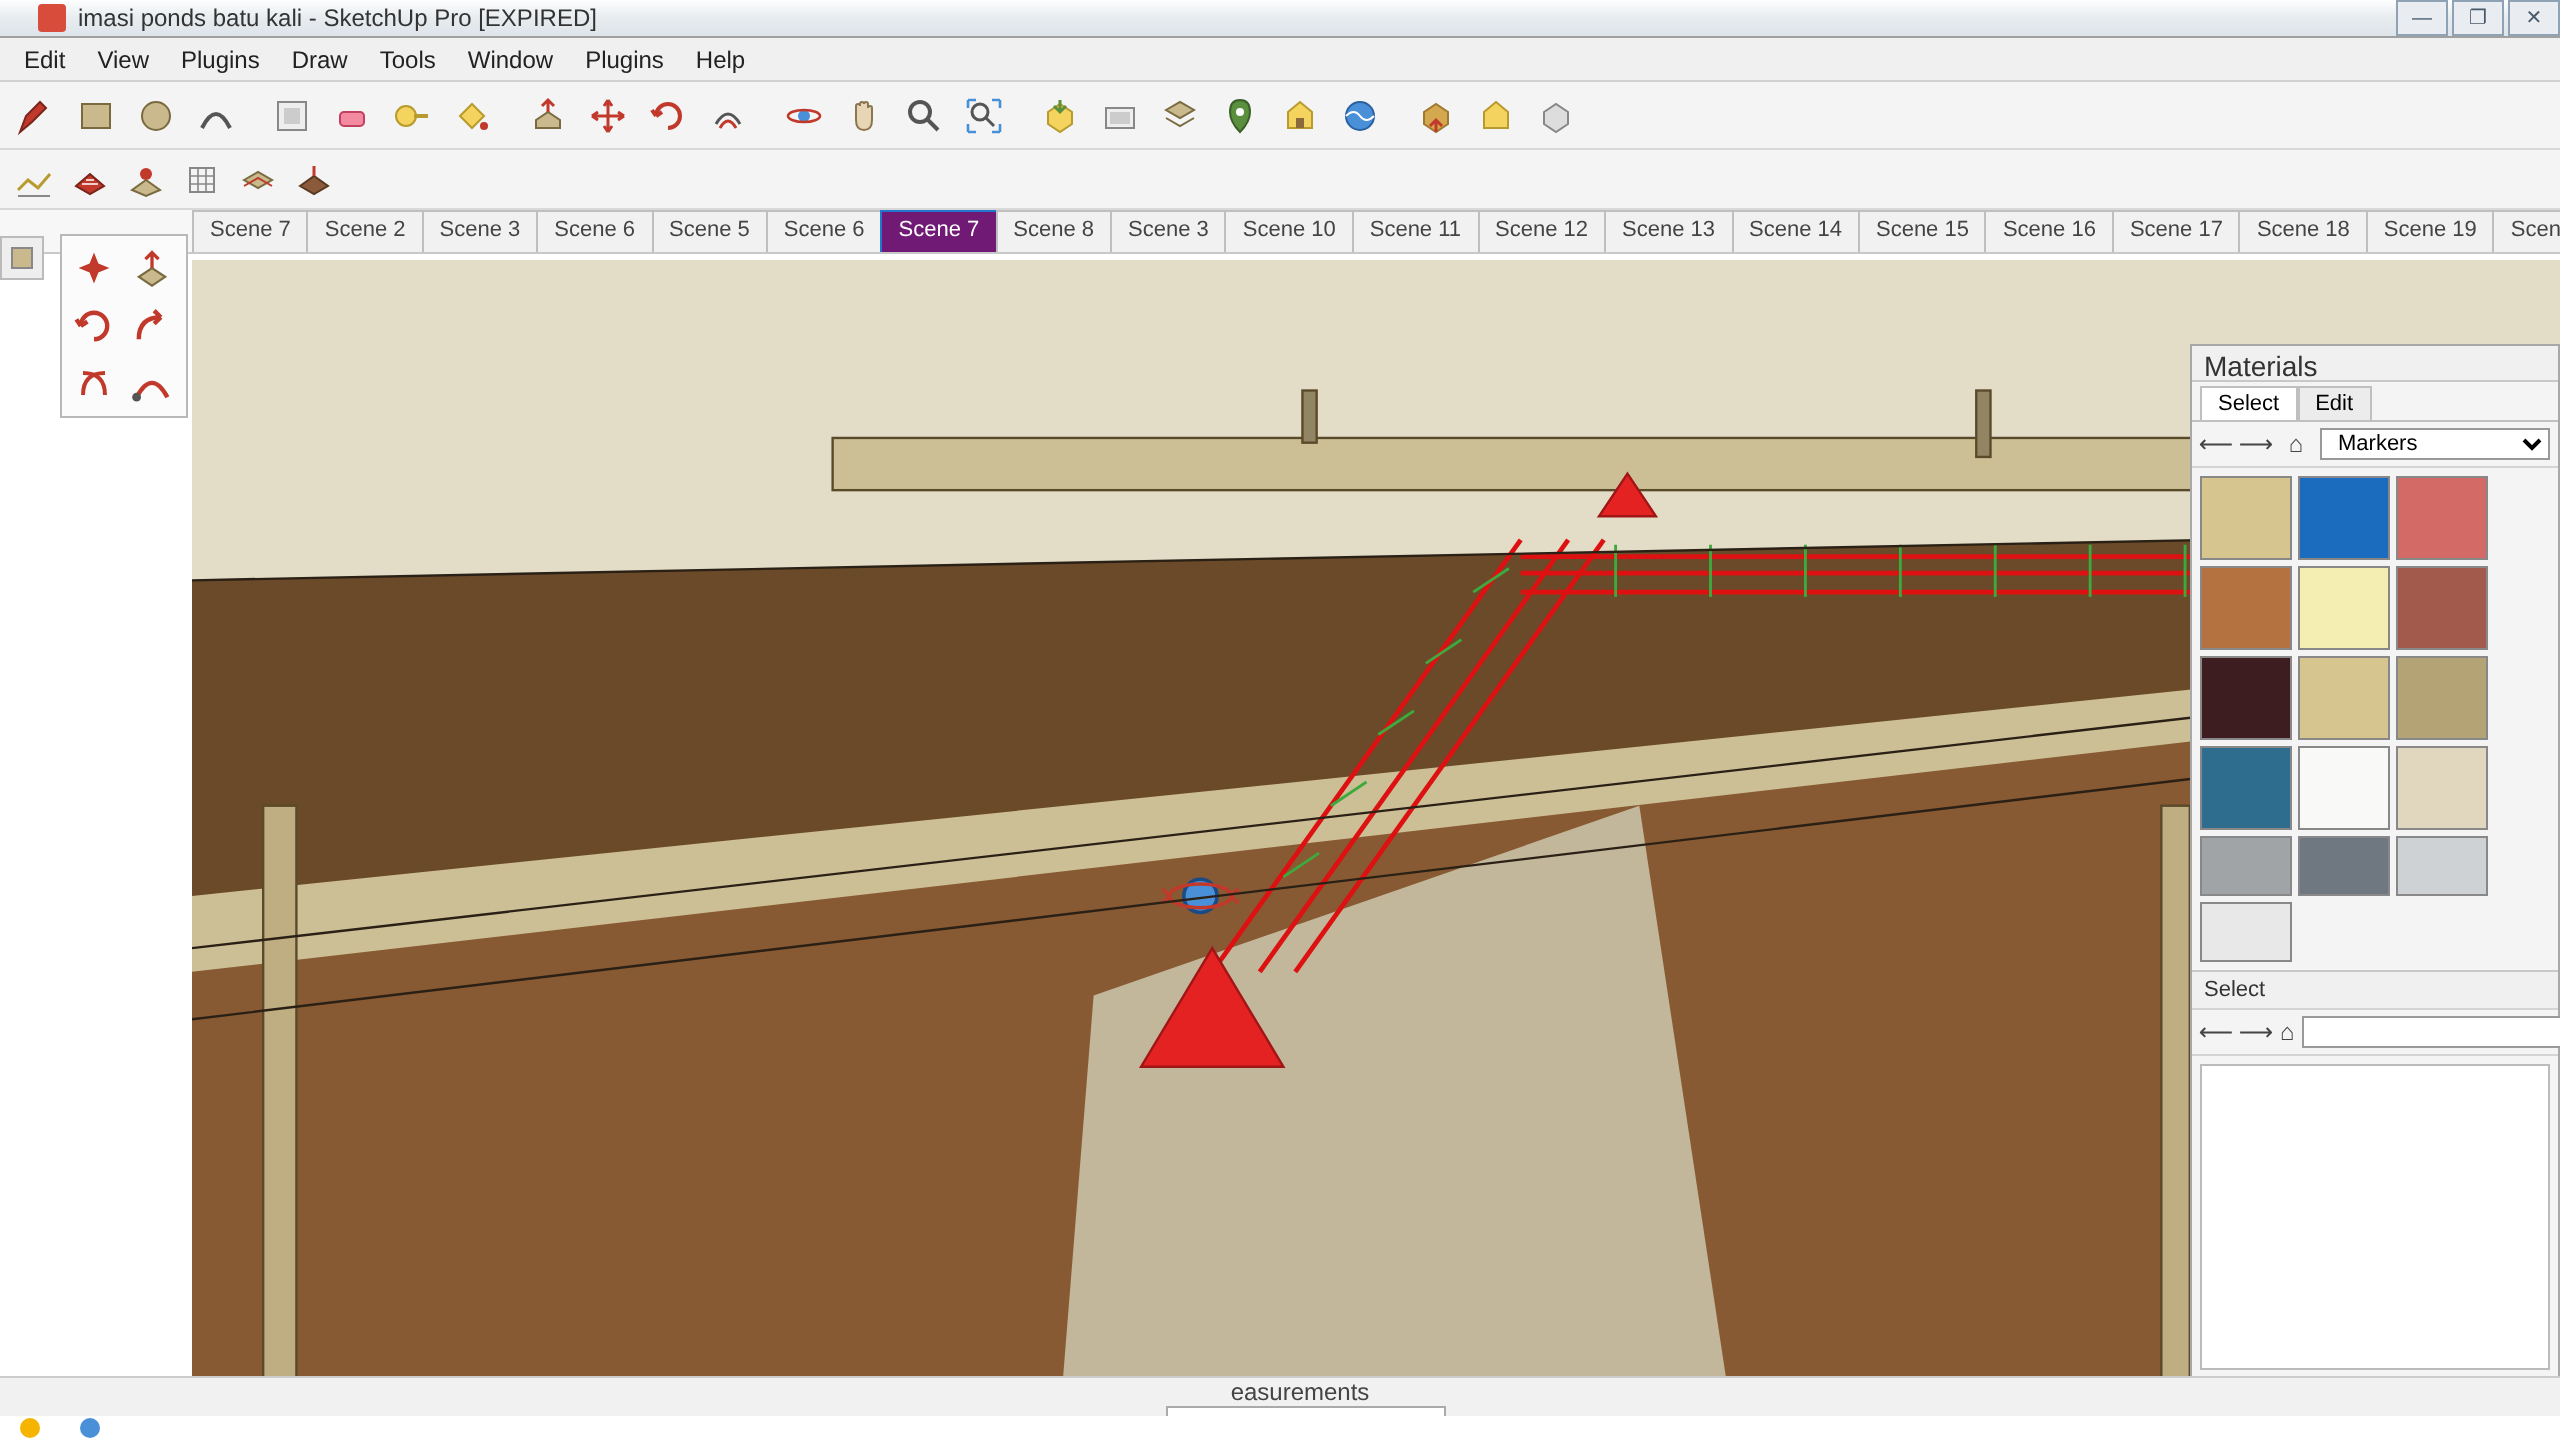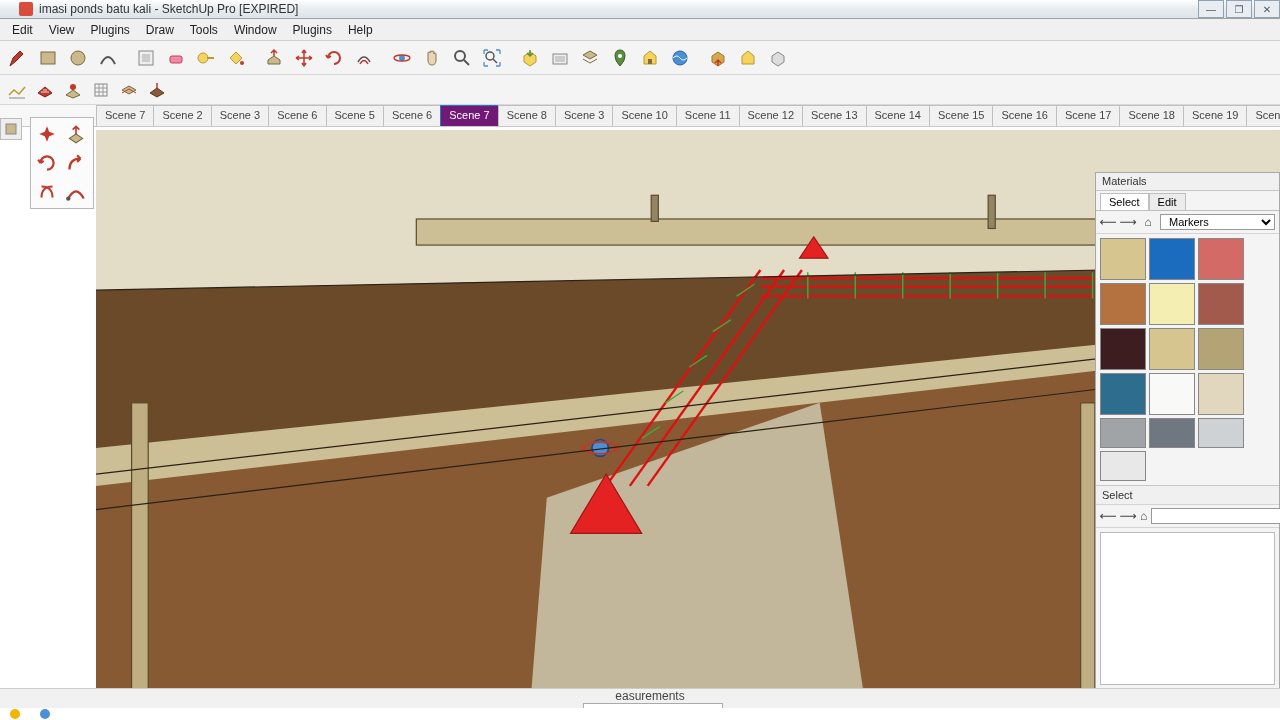--- a/index.html
+++ b/index.html
@@ -39,21 +39,21 @@
 .left-palette .pbtn { width:28px; height:28px; display:flex;align-items:center;justify-content:center; cursor:pointer;}
 
 .vert-tab { position:absolute; left:0; top:118px; width:22px; height:22px; background:#eee; border:1px solid #bbb; display:flex;align-items:center;justify-content:center;}
 
 
 .viewport { position:absolute; left:96px; top:130px; right:0; bottom:30px; background:#e3dcc7; overflow:hidden;}
 .viewport-inner{position:absolute; inset:0;}
 
 
 .materials-panel { position:absolute; right:0; top:172px; width:185px; bottom:30px; background:#f4f4f4; border:1px solid #a8a8a8; display:flex; flex-direction:column;}
-.mat-title { height:18px; background:#f0f0f0; border-bottom:1px solid #c8c8c8; padding:2px 6px; font-size:11px; color:#333;}
+.mat-title { height:18px; background:#f0f0f0; border-bottom:1px solid #c8c8c8; padding:2px 6px; font-size:14px; color:#333;}
 .mat-preview-row { display:flex; align-items:center; gap:4px; padding:4px; border-bottom:1px solid #d0d0d0;}
 .mat-preview { width:60px; height:56px; border:1px solid #888; display:flex;flex-direction:column;}
 .mat-preview-img{flex:1; background:repeating-linear-gradient(90deg,#b5a774,#a79965 3px,#bbae82 3px,#b0a272 6px);}
 .mat-name-input { flex:1; height:20px; border:1px solid #999; padding:0 4px; font-size:11px; background:#fff;}
 .mat-tabs { display:flex; align-items:end; gap:0; padding:0 4px; border-bottom:1px solid #c0c0c0; height:20px;}
 .mat-tab { padding:2px 8px; border:1px solid #bfbfbf; border-bottom:none; background:#fff; font-size:11px; cursor:pointer;}
 .mat-tab.inactive{background:#ececec;}
 .mat-navrow{display:flex; align-items:center; gap:4px; padding:3px 4px; border-bottom:1px solid #d4d4d4;}
 .nav-icon{width:16px;height:16px; display:flex;align-items:center;justify-content:center; color:#444; cursor:pointer;}
 .mat-combo{flex:1; height:16px; border:1px solid #999; background:#fff; font-size:11px; padding:0 4px;}

